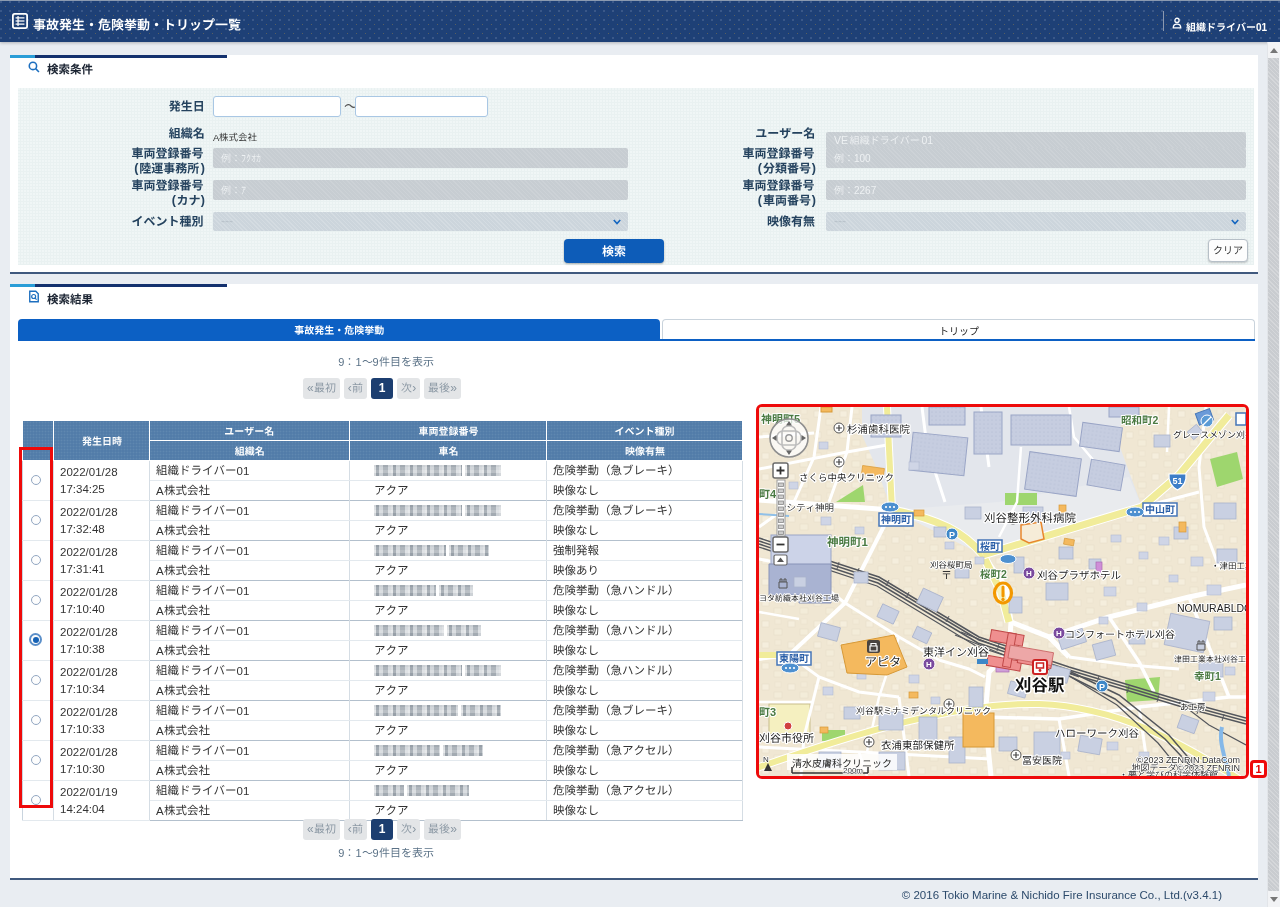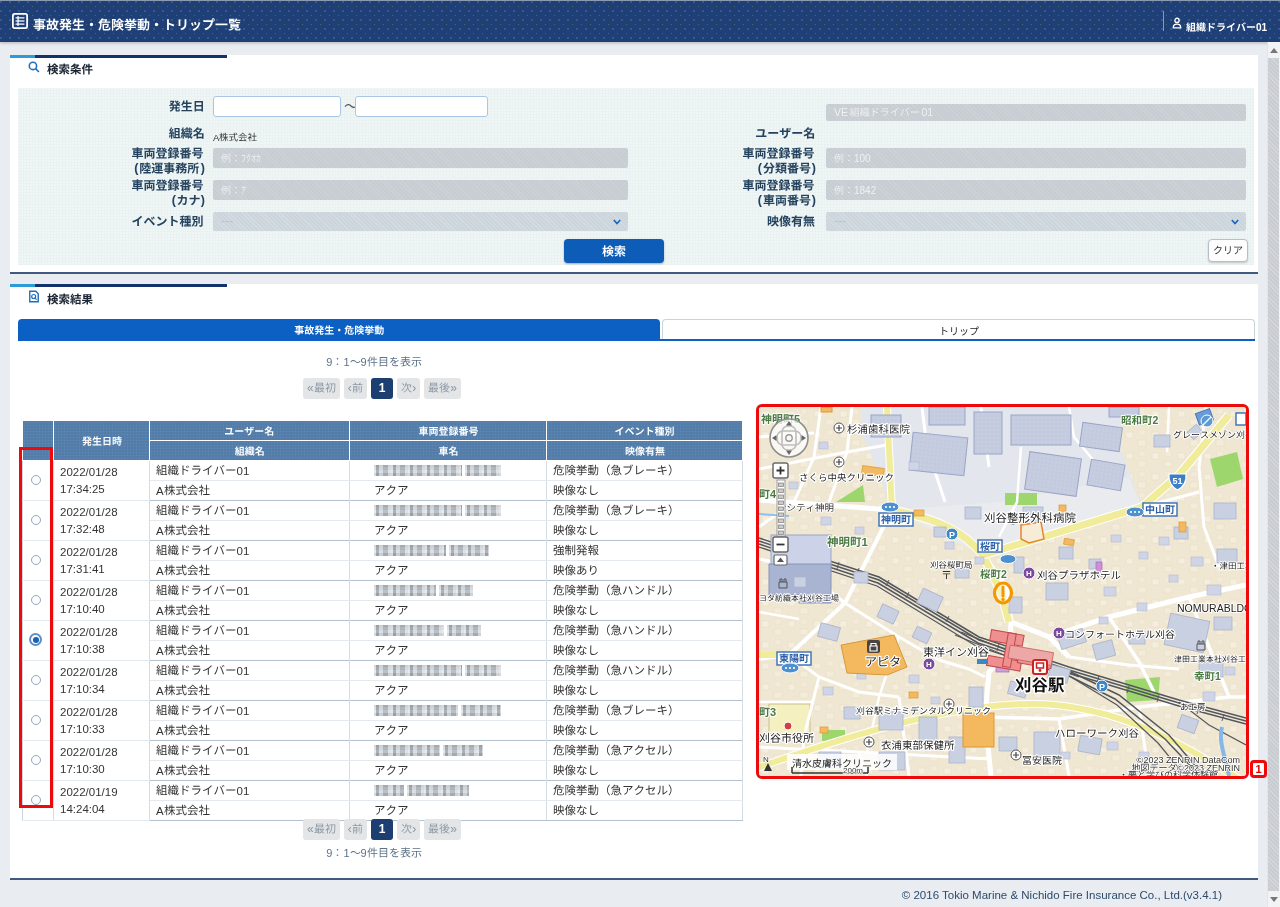--- a/index.html
+++ b/index.html
@@ -28,21 +28,21 @@
 .chev{position:absolute;right:7px;top:6px;width:8px;height:8px}
 .btn-search{position:absolute;left:546px;top:151px;width:100px;height:24px;background:#0d5cb8;border-radius:4px;
  color:#fff;text-align:center;line-height:24px;box-shadow:0 1px 2px rgba(0,0,0,.3)}
 .btn-clear{position:absolute;left:1190px;top:151px;width:40px;height:23px;background:#fdfdfd;border:1px solid #b6bfc7;border-radius:4px;
  color:#333;font-size:12px;text-align:center;line-height:21px;box-shadow:0 1px 2px rgba(0,0,0,.2)}
 .tab-on{position:absolute;left:8px;top:35px;width:642px;height:20px;background:#0c60c4;border-radius:4px 4px 0 0;
  color:#fff;text-align:center;line-height:20px}
 .tab-off{position:absolute;left:652px;top:35px;width:593px;height:20px;background:#fff;border:1px solid #c9d3dc;border-bottom:none;border-radius:4px 4px 0 0;
  color:#222;text-align:center;line-height:19px}
 .tabline{position:absolute;left:8px;top:55px;width:1237px;height:2px;background:#0c60c4}
-.cnt{position:absolute;width:720px;left:4px;text-align:center;color:#5a7186;font-size:12px}
+.cnt{position:absolute;width:720px;left:16px;text-align:center;color:#5a7186;font-size:12px}
 .pag{position:absolute;width:720px;left:12px;text-align:center}
 .pag span{display:inline-block;height:21px;line-height:21px;border-radius:3px;background:#e3e5e7;color:#8a97a3;font-size:12px;
  padding:0 4px;margin:0 2px;vertical-align:top}
 .pag .cur{background:#1c3e70;color:#fff;font-weight:bold;padding:0 8px}
 table.grid{position:absolute;left:12px;top:136px;border-collapse:collapse;table-layout:fixed}
 table.grid th{background-color:#4d79a7;
  background-image:radial-gradient(circle at 1px 1px, rgba(255,255,255,.14) .6px, transparent 1px);background-size:3px 3px;
  border:1px solid #fff;color:#fff;font-weight:bold;font-size:12px;height:20px;padding:0}
 table.grid td{border-right:1px solid #d5dde4;border-left:1px solid #d5dde4;font-size:11.5px;color:#333;height:20px;padding:0 0 0 6px;overflow:hidden;white-space:nowrap}
 tr.rtop td{border-top:1px solid #b3c0cd;border-bottom:1px solid #e3e9ee}
@@ -372,21 +372,21 @@
         </svg></div>
     <div class="lbl" style="right:438px;top:38px;width:120px"><svg style="width:62.5px;height:12px;vertical-align:-1.5px;overflow:visible" viewBox="0 0 5000 1000">
           <g transform="translate(0,880) scale(1,-1)" fill="currentColor">
             <use href="#gb30e6" x="0"></use>
             <use href="#gb30fc" x="1000"></use>
             <use href="#gb30b6" x="2000"></use>
             <use href="#gb30fc" x="3000"></use>
             <use href="#gb540d" x="4000"></use>
           </g>
         </svg></div>
-    <div class="dis" style="left:808px;top:16px;width:420px;height:17px;line-height:17px"><span style="font-size:10.5px;font-weight:400">VE</span><svg style="width:73.5px;height:10px;vertical-align:-1.3px;overflow:visible" viewBox="0 0 7000 1000">
+    <div class="dis" style="left:808px;top:44px;width:420px;height:17px;line-height:17px"><span style="font-size:10.5px;font-weight:400">VE</span><svg style="width:73.5px;height:10px;vertical-align:-1.3px;overflow:visible" viewBox="0 0 7000 1000">
           <g transform="translate(0,880) scale(1,-1)" fill="currentColor">
             <use href="#gr7d44" x="0"></use>
             <use href="#gr7e54" x="1000"></use>
             <use href="#gr30c9" x="2000"></use>
             <use href="#gr30e9" x="3000"></use>
             <use href="#gr30a4" x="4000"></use>
             <use href="#gr30d0" x="5000"></use>
             <use href="#gr30fc" x="6000"></use>
           </g>
         </svg><span style="font-size:10.5px;font-weight:400">01</span></div>
@@ -480,21 +480,21 @@
             <use href="#gb4e21" x="1000"></use>
             <use href="#gb756a" x="2000"></use>
             <use href="#gb53f7" x="3000"></use>
           </g>
         </svg><span style="font-size:12.5px;font-weight:700">)</span></div>
     <div class="dis" style="left:808px;top:92px;width:420px;height:20px"><svg style="width:20.0px;height:10px;vertical-align:-1.2px;overflow:visible" viewBox="0 0 2000 1000">
           <g transform="translate(0,880) scale(1,-1)" fill="currentColor">
             <use href="#gr4f8b" x="0"></use>
             <use href="#grff1a" x="1000"></use>
           </g>
-        </svg><span style="font-size:10px;font-weight:400">1842</span></div>
+        </svg><span style="font-size:10px;font-weight:400">2267</span></div>
 
     <div class="lbl" style="right:1049px;top:126px;width:120px"><svg style="width:75.0px;height:12px;vertical-align:-1.5px;overflow:visible" viewBox="0 0 6000 1000">
           <g transform="translate(0,880) scale(1,-1)" fill="currentColor">
             <use href="#gb30a4" x="0"></use>
             <use href="#gb30d9" x="1000"></use>
             <use href="#gb30f3" x="2000"></use>
             <use href="#gb30c8" x="3000"></use>
             <use href="#gb7a2e" x="4000"></use>
             <use href="#gb5225" x="5000"></use>
           </g>

